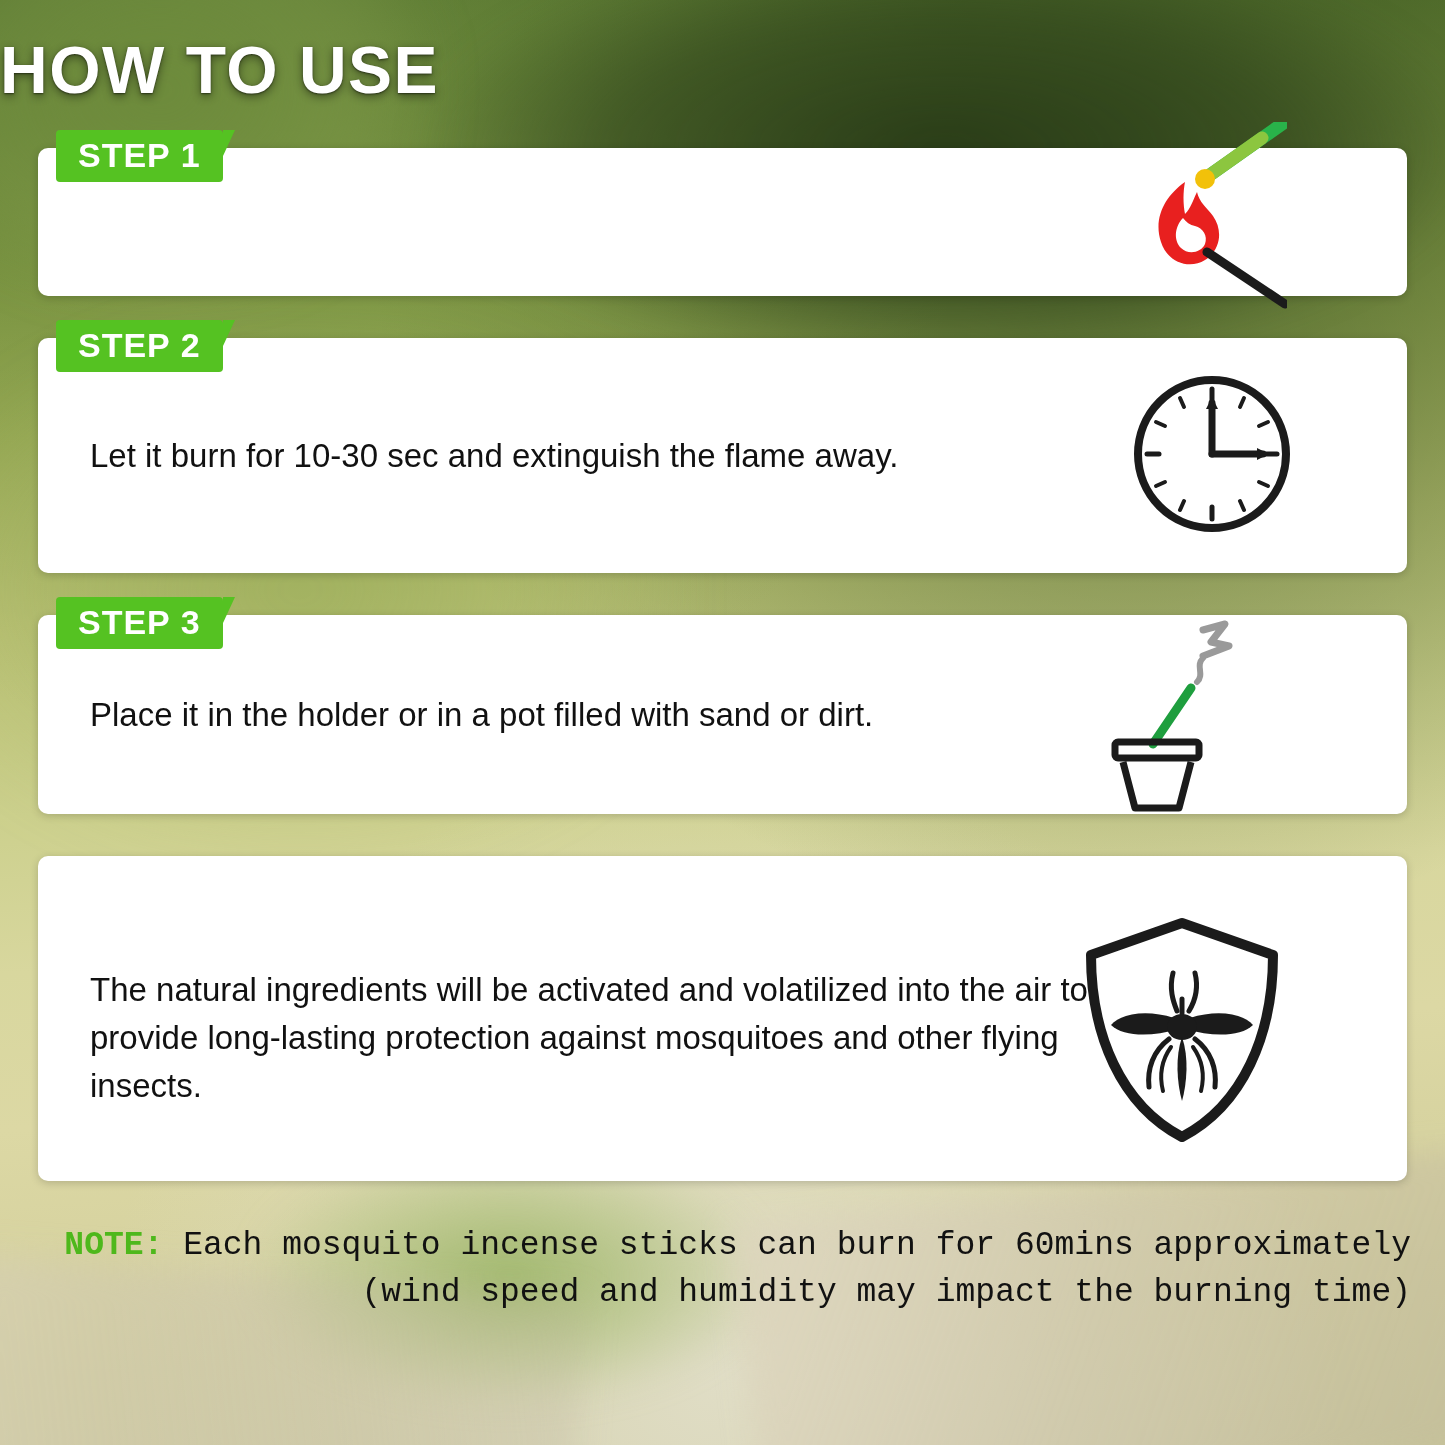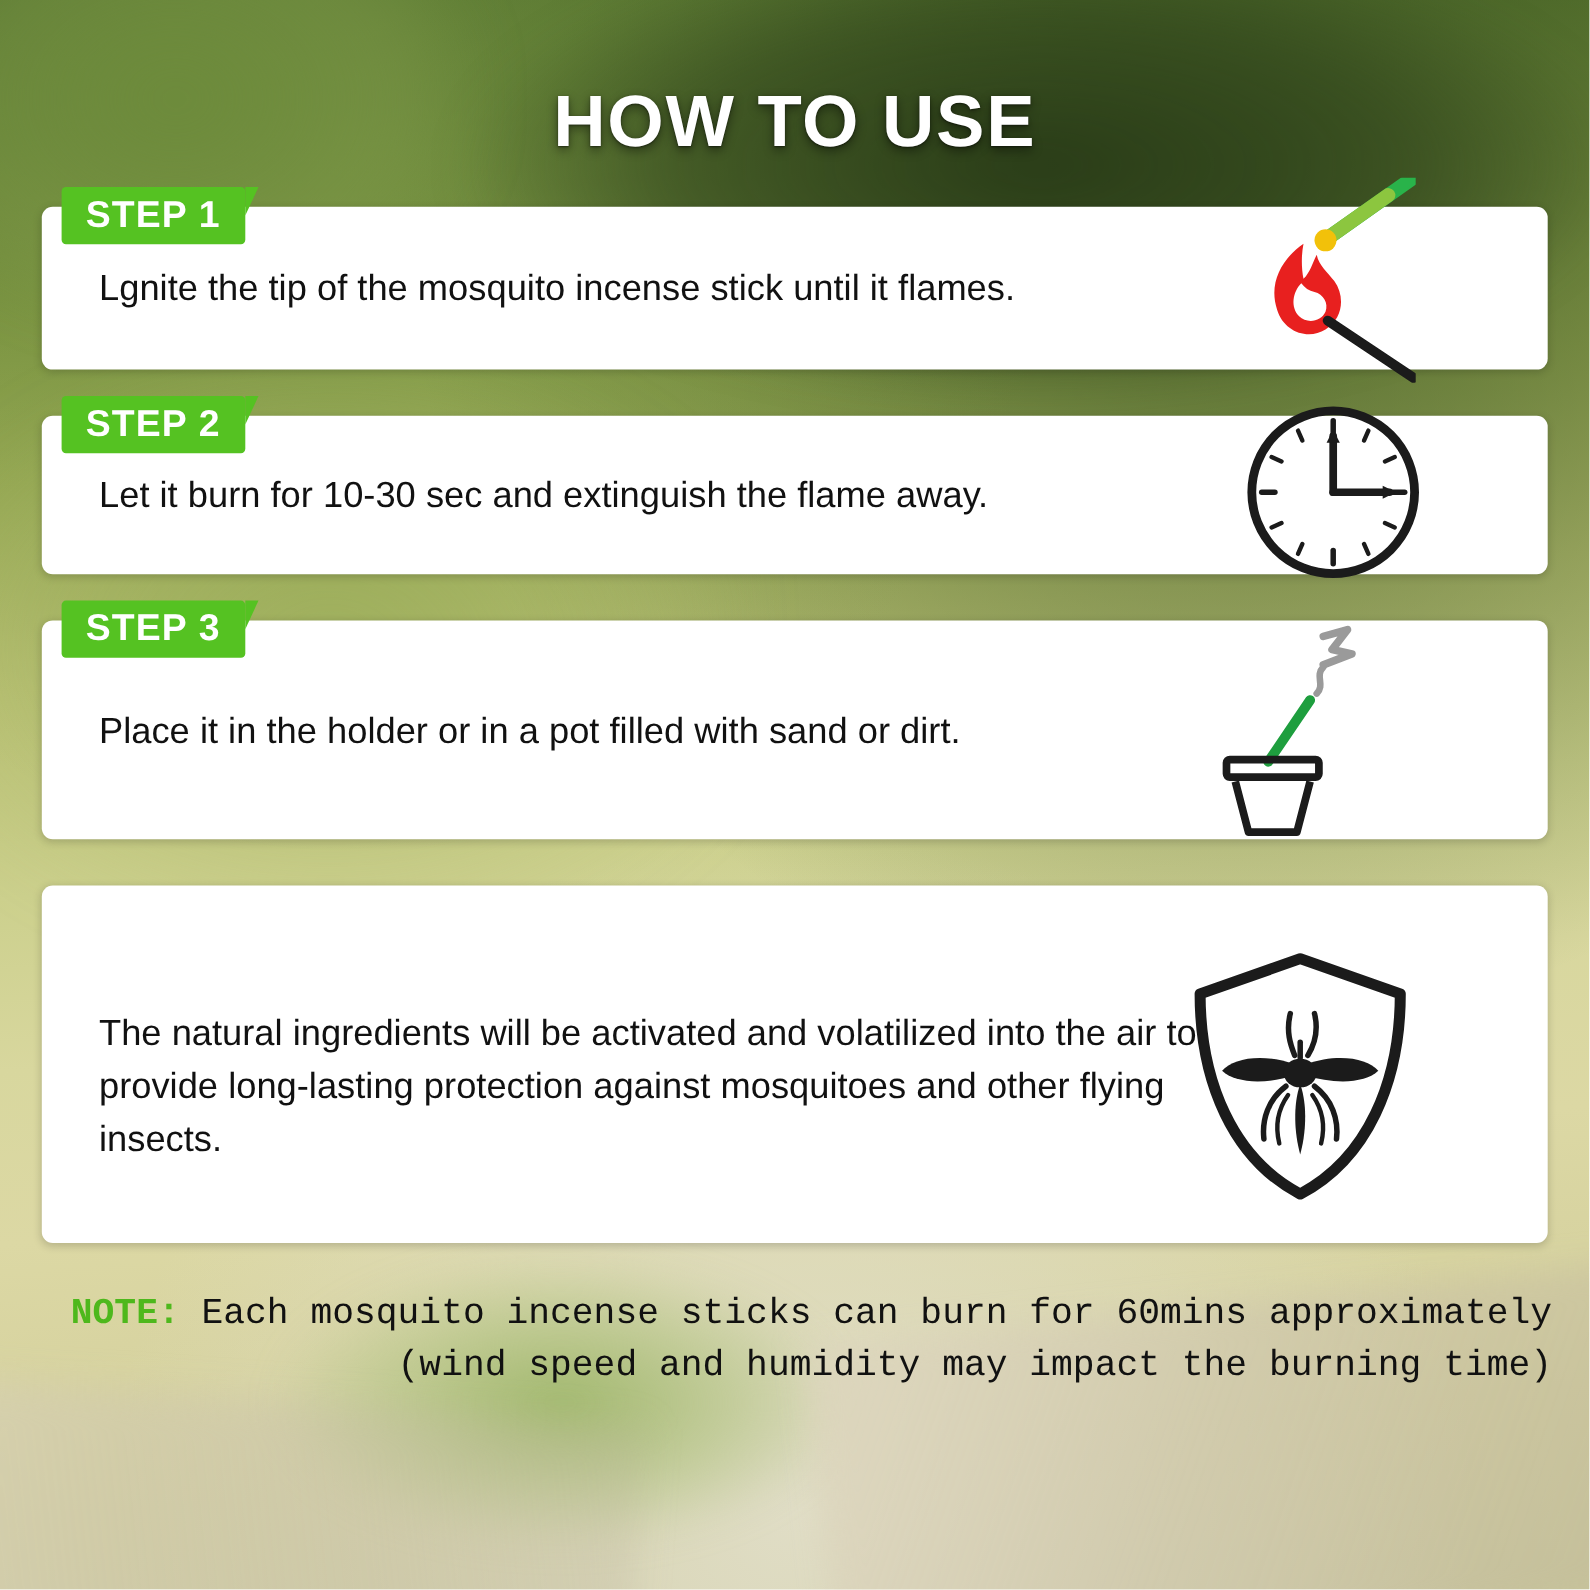--- a/index.html
+++ b/index.html
@@ -86,43 +86,43 @@
     bottom: -70px;
     width: 620px;
     height: 240px;
     background: linear-gradient(80deg, rgba(215,208,184,0.6) 0%, rgba(198,190,166,0.4) 60%, rgba(180,172,150,0.2) 100%);
     filter: blur(16px);
     transform: rotate(4deg);
   }
 
   .title {
     position: relative;
-    text-align: center;
+    text-align: left;
     color: #ffffff;
     font-size: 66px;
     font-weight: bold;
     letter-spacing: 1.5px;
-    padding-top: 72px;
+    padding-top: 32px;
     text-shadow: 0 3px 10px rgba(0,0,0,0.45), 0 1px 2px rgba(0,0,0,0.5);
     font-family: "Liberation Sans", sans-serif;
   }
 
   .steps {
     position: relative;
     margin: 40px 38px 0 38px;
   }
   .card {
     position: relative;
     background: #ffffff;
     border-radius: 10px;
     box-shadow: 0 2px 8px rgba(0,0,0,0.18);
     margin-bottom: 42px;
   }
   .card.step1 { height: 148px; }
-  .card.step2 { height: 144px; }
+  .card.step2 { height: 235px; }
   .card.step3 { height: 199px; }
   .card.step4 { height: 325px; }
 
   .badge {
     position: absolute;
     top: -18px;
     left: 18px;
     background: #55c222;
     color: #ffffff;
     font-size: 34px;
@@ -195,21 +195,20 @@
   <div class="bg-leaf"></div>
   <div class="bg-plank"></div>
   <div class="bg-plank2"></div>
 
   <div class="title">HOW TO USE</div>
 
   <div class="steps">
 
     <div class="card step1">
       <div class="badge">STEP 1</div>
-      <div class="card-text">Lgnite the tip of the mosquito incense stick until it flames.</div>
       <div class="card-icon">
         <svg width="230" height="190" viewBox="0 0 230 190">
 
           <line x1="150" y1="55" x2="235" y2="-5" stroke="#29b34a" stroke-width="13" stroke-linecap="round"></line>
           <line x1="150" y1="55" x2="205" y2="16" stroke="#8cc63f" stroke-width="13" stroke-linecap="round"></line>
 
           <circle cx="148" cy="57" r="10" fill="#f2c10a"></circle>
 
           <path d="M128 60 C108 74 96 96 104 120 C110 140 132 148 148 138 C164 128 166 108 156 94 C150 86 142 80 140 70 C136 78 134 86 128 92 C126 82 126 70 128 60 Z" fill="#e8201f"></path>
           <path d="M126 96 C118 104 116 118 124 126 C131 133 144 131 148 122 C151 114 146 106 138 104 C133 103 129 100 126 96 Z" fill="#ffffff"></path>

